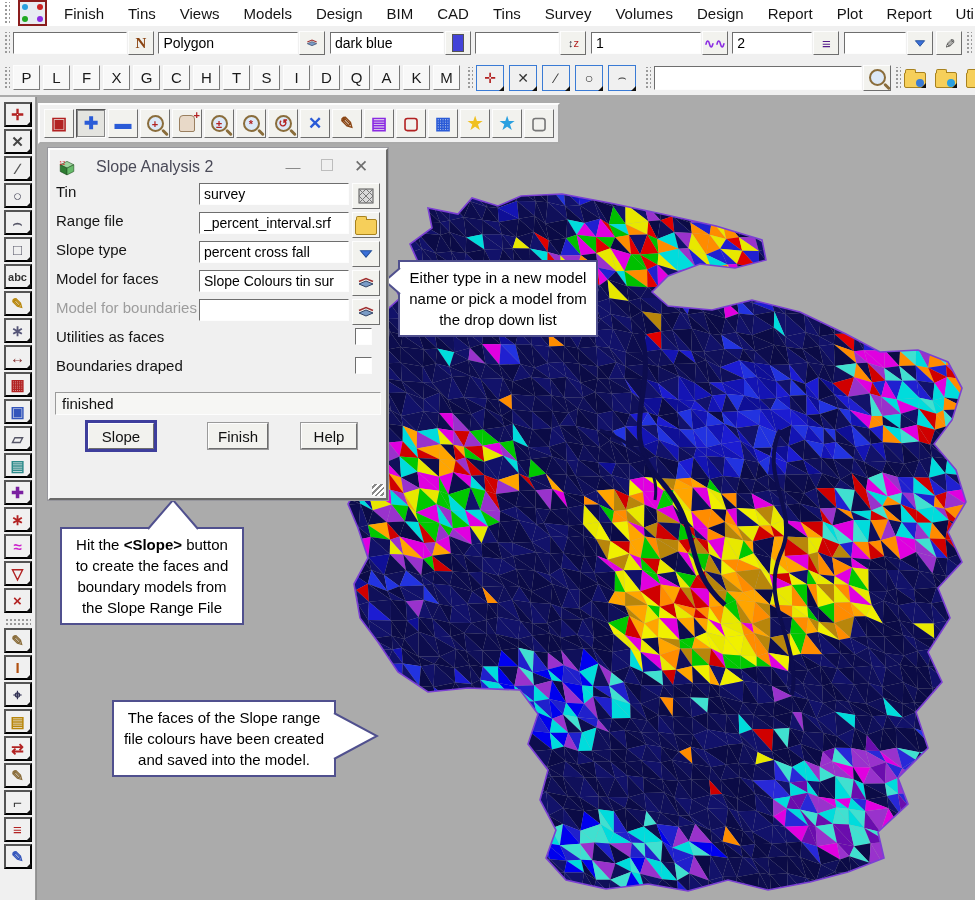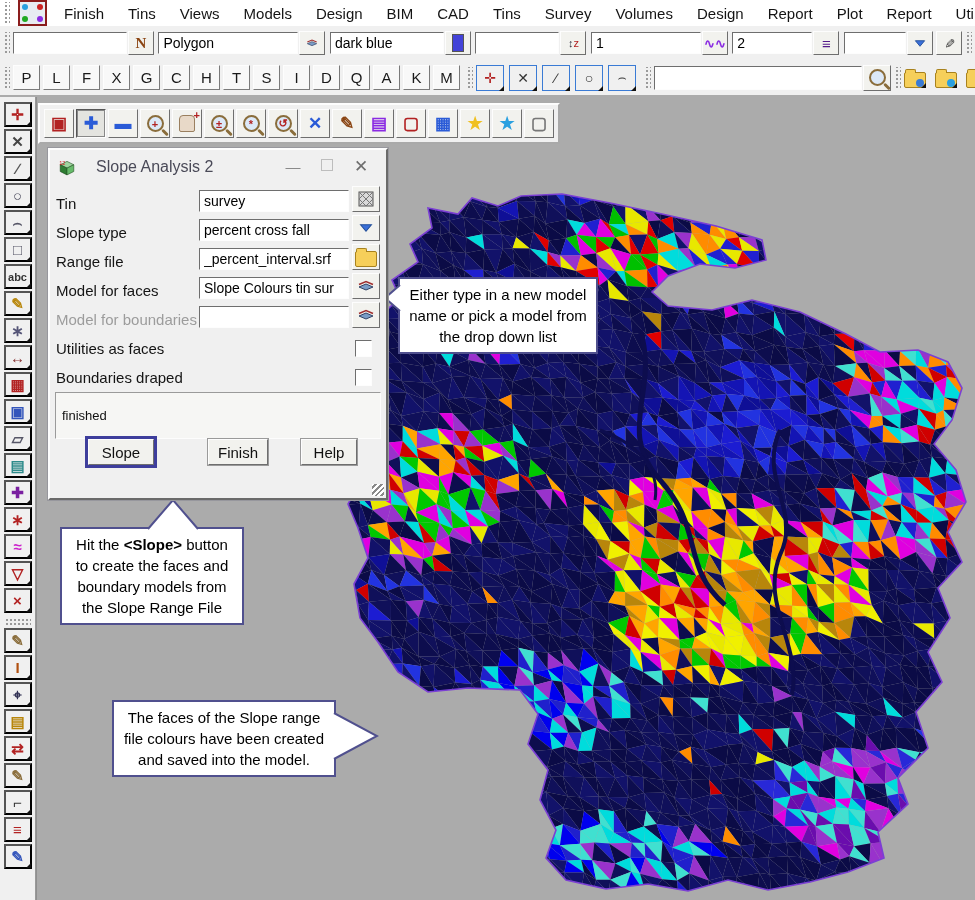--- a/index.html
+++ b/index.html
@@ -55,30 +55,30 @@
   #lefttb{position:absolute;left:0;top:97px;width:36px;height:803px;background:#f0f0f0;z-index:4;
       border-right:1px solid #999;display:flex;flex-direction:column;align-items:center;padding-top:5px;box-sizing:border-box}
   .side-btn{width:28px;height:25px;margin-bottom:2px;flex:none;background:#f0f0f0;display:flex;align-items:center;
       justify-content:center;position:relative;font-size:15px}
   
   #dialog{position:absolute;left:48px;top:148px;width:340px;height:352px;background:#f0f0f0;z-index:6;
       border:2px solid;border-color:#fdfdfd #6a6a6a #6a6a6a #fdfdfd;box-shadow:0 0 0 1px #97979d;box-sizing:border-box}
   #dlg-title{height:33px;display:flex;align-items:center;padding:0 8px;color:#4a4a58;font-size:16px}
   #dlg-title .t{margin-left:20px;flex:none}
   .cap-btn{width:34px;text-align:center;color:#8a8a8a;font-size:15px;flex:none}
-  .d-row{display:flex;align-items:flex-end;height:29px;padding:0 6px;position:relative}
+  .d-row{display:flex;align-items:flex-start;height:29px;padding:0 6px;position:relative}
   .d-row .lab{flex:1;color:#141414}
   .d-row .lab.dis{color:#9c9c9c}
   .d-inp{width:140px;flex:none}
   .d-ctl{width:26px;height:24px;flex:none;margin-left:3px;background:#f2f2ee;border:1px solid;
       border-color:#fdfdfd #6e6e6e #6e6e6e #fdfdfd;display:flex;align-items:center;justify-content:center}
   .chk{width:15px;height:15px;background:#fff;border:1px solid;border-color:#6e6e6e #fdfdfd #fdfdfd #6e6e6e;
       flex:none;margin-right:8px}
   #dlg-status{margin:6px 5px 0 5px;height:21px;background:#f6f6f4;border:1px solid;
-      border-color:#9a9a9a #fdfdfd #fdfdfd #9a9a9a;display:flex;align-items:center;padding:12px 6px;font-size:13px;color:#111}
+      border-color:#9a9a9a #fdfdfd #fdfdfd #9a9a9a;display:flex;align-items:center;padding:0 6px;font-size:15px;color:#111}
   .d-btn{position:absolute;height:26px;background:#f2f2ee;border:1px solid;border-color:#fdfdfd #6e6e6e #6e6e6e #fdfdfd;
       font-size:15px;color:#111;display:flex;align-items:center;justify-content:center}
   #btn-slope{left:38px;width:66px;box-shadow:0 0 0 3px #3e3e9c}
   #btn-finish{left:158px;width:60px;box-shadow:0 0 0 1px #9a9a9a}
   #btn-help{left:251px;width:56px;box-shadow:0 0 0 1px #9a9a9a}
   #dlg-resize{position:absolute;right:2px;bottom:2px;width:12px;height:12px;
       background:repeating-linear-gradient(135deg,#fff 0 2px,#8a8a8a 2px 4px)}
   .swatch{width:18px;height:16px;border:1px solid #555}
   
   .callout{position:absolute;background:#fff;border:2px solid #50508e;color:#000;text-align:center;
@@ -3054,34 +3054,34 @@
     <input class="inp d-inp" value="survey" style="">
     <span class="d-ctl">
       <svg width="16" height="16" viewBox="0 0 16 16">
         <rect x="1" y="1" width="14" height="14" fill="#d9d9d9" stroke="#555"></rect>
         <path d="M1 1 L15 15 M15 1 L1 15 M8 1 L1 8 M8 1 L15 8 M1 8 L8 15 M15 8 L8 15" stroke="#777" fill="none"></path>
         </svg>
     </span>
   </div>
 
   <div class="d-row">
+    <span class="lab">Range file</span>
+    <input class="inp d-inp" value="_percent_interval.srf" style="">
+    <span class="d-ctl">
+      <span class="folder" style="margin:3px 0 0 0"></span>
+    </span>
+  </div>
+
+  <div class="d-row">
     <span class="lab">Slope type</span>
     <input class="inp d-inp" value="percent cross fall" style="">
     <span class="d-ctl">
       <svg width="14" height="10" viewBox="0 0 13 9">
         <path d="M1.5 1.5 H11.5 L6.5 7.5 Z" fill="#3a6fd8" stroke="#234f9a"></path>
         </svg>
-    </span>
-  </div>
-
-  <div class="d-row">
-    <span class="lab">Range file</span>
-    <input class="inp d-inp" value="_percent_interval.srf" style="">
-    <span class="d-ctl">
-      <span class="folder" style="margin:3px 0 0 0"></span>
     </span>
   </div>
 
   <div class="d-row">
     <span class="lab">Model for faces</span>
     <input class="inp d-inp" value="Slope Colours tin sur" style="">
     <span class="d-ctl">
       <svg width="18" height="14" viewBox="0 0 18 14">
         <path d="M2 8 L9 5 L16 8 L9 11 Z" fill="#7a9cc6" stroke="#334466"></path>
         <path d="M2 5.5 L9 2.5 L16 5.5" fill="none" stroke="#a03030" stroke-width="1.6"></path>
@@ -3108,29 +3108,29 @@
   <div class="d-row">
     <span class="lab">Boundaries draped</span>
     <span class="chk"></span>
   </div>
 
 
   <div id="dlg-status">
     <span>finished</span>
   </div>
 
-  <div style="position:relative;height:46px;">
+  <div style="position:relative;height:46px;margin-top:8px">
     <button class="d-btn" id="btn-slope">Slope</button>
     <button class="d-btn" id="btn-finish">Finish</button>
     <button class="d-btn" id="btn-help">Help</button>
   </div>
   <div id="dlg-resize"></div>
 </div>
 
-<div class="callout" style="left:398px;top:277px;width:200px">
+<div class="callout" style="left:398px;top:260px;width:200px">
   <svg width="17" height="27" style="left:-16px;top:6px">
     <path d="M16 0 L1 13 L16 26" fill="#fff" stroke="#50508e" stroke-width="2"></path>
     </svg>
   <span>Either type in a new model name or pick a model from the drop down list</span>
 </div>
 
 <div class="callout" style="left:60px;top:527px;width:184px">
   <svg width="62" height="32" style="left:80px;top:-31px">
     <path d="M6 31 L31 2 L56 31" fill="#fff" stroke="#50508e" stroke-width="2"></path>
     </svg>

